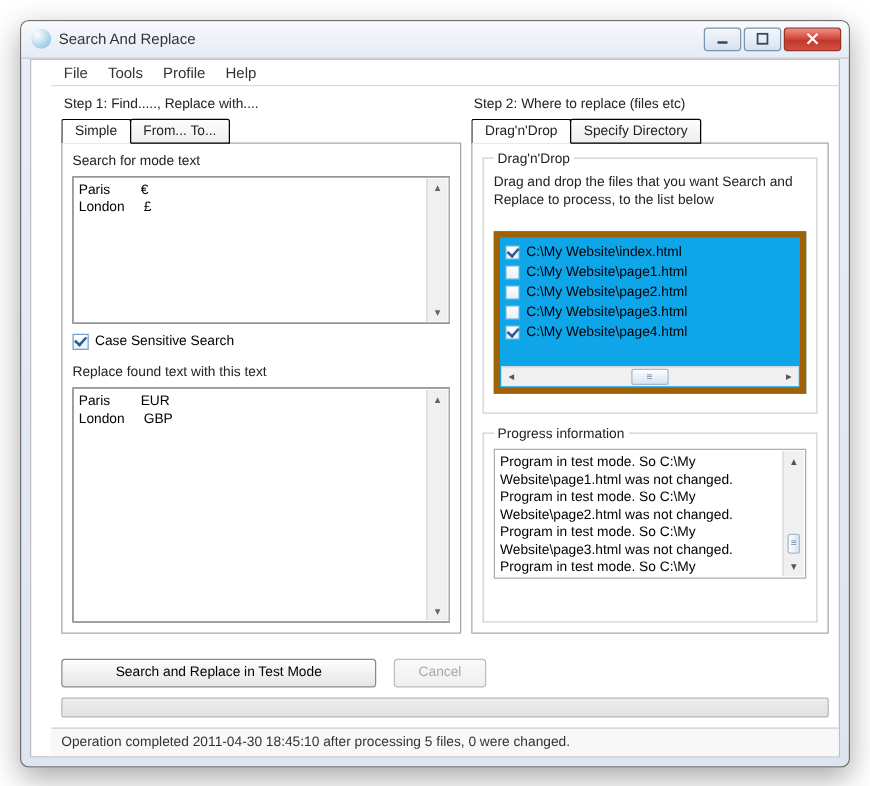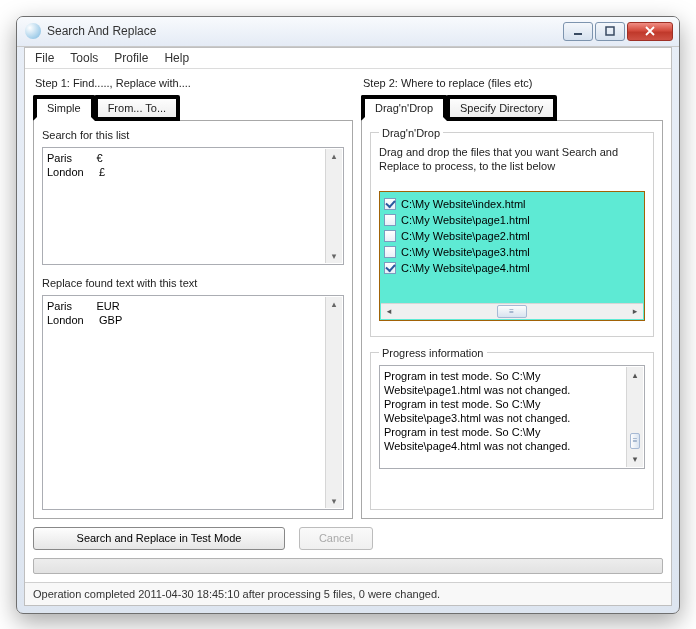--- a/index.html
+++ b/index.html
@@ -58,20 +58,21 @@
     color: #fff;
   }
   .winbtn svg { display: block; }
   .client {
     flex: 1;
     background: #fff;
     margin: 0 7px 7px 7px;
     border: 1px solid #bfbfbf;
     display: flex;
     flex-direction: column;
+    padding-left: 16px;
   }
   .menubar {
     height: 21px;
     display: flex;
     align-items: center;
     gap: 16px;
     padding: 0 10px;
     border-bottom: 1px solid #dcdcdc;
     font-size: 12px;
     color: #333;
@@ -81,21 +82,21 @@
     flex: 1;
     display: flex;
     gap: 8px;
     padding: 6px 8px 0 8px;
   }
   .col { flex: 1; display: flex; flex-direction: column; }
   .step-label { font-size: 11px; color: #222; margin: 2px 0 3px 2px; height: 14px; }
   .tabs { display: flex; position: relative; top: 1px; z-index: 2; }
   .tab {
     padding: 3px 10px;
-    border: 4px solid #000000;
+    border: 1px solid #000000;
     background: linear-gradient(#fdfdfd, #eee);
     font-size: 11px;
     color: #222;
     margin-right: -1px;
     border-top-left-radius: 2px;
     border-top-right-radius: 2px;
   }
   .tab.active {
     background: #fff;
     border-bottom-color: #fff;
@@ -153,22 +154,22 @@
     margin-top: -2px;
   }
   fieldset.fs {
     border: 1px solid #d0d0d0;
     padding: 6px 8px 8px 8px;
     margin: 0;
   }
   fieldset.fs legend { font-size: 11px; color: #222; padding: 0 3px; }
   .instr { font-size: 11px; color: #222; line-height: 14px; margin-bottom: 18px; }
   .filelist {
-    border: 1px solid #a16207;
-    background: #5eead4;
+    border: 5px solid #a16207;
+    background: #0ea5e9;
     height: 130px;
     padding: 4px 4px;
     position: relative;
     margin-top: 12px;
   }
   .file-row { display: flex; align-items: center; gap: 5px; height: 16px; font-size: 11px; }
   .file-row .checkbox { width: 12px; height: 12px; }
   .hscroll {
     position: absolute; left:1px; right:1px; bottom:1px; height: 16px;
     background: #f0f0f0; border-top: 1px solid #d6d6d6;
@@ -210,21 +211,21 @@
     background: linear-gradient(90deg,#fdfdfd,#d8e3f0);
     border: 1px solid #a6b9d4;
     border-radius: 2px;
     margin-top: auto; margin-bottom: 2px;
     display:flex; align-items:center; justify-content:center;
     color:#6b87ad; font-size:8px;
   }
   .bottom {
     padding: 8px;
   }
-  .btn-row { display: flex; gap: 14px; margin-bottom: 8px; }
+  .btn-row { display: flex; gap: 14px; margin-bottom: 8px; margin-top: 12px; }
   .btn {
     height: 23px;
     border: 1px solid #888;
     background: linear-gradient(#fdfdfd,#e6e6e6);
     font-size: 11px;
     display: flex; align-items: center; justify-content: center;
     border-radius: 3px;
   }
   .btn.primary { width: 252px; }
   .btn.secondary { width: 74px; color: #a9a9a9; border-color: #bcbcbc; background: linear-gradient(#fafafa,#efefef); }
@@ -274,26 +275,30 @@
 
     <div class="content">
 
       <div class="col" style="flex:0 0 320px">
         <div class="step-label">Step 1: Find....., Replace with....</div>
         <div class="tabs">
           <div class="tab active">Simple</div>
           <div class="tab">From... To...</div>
         </div>
         <div class="panel">
-          <div class="group-label">Search for this list</div>
+          <div class="group-label">Search for mode text</div>
           <div class="textarea-wrap fake-scroll" style="height:118px">
             <textarea class="textarea" style="">Paris        €
 London     £</textarea>
             <div class="sarrow" style="top:2px">▴</div>
             <div class="sarrow" style="bottom:2px">▾</div>
+          </div>
+          <div class="check-row">
+            <div class="checkbox checked"></div>
+            <span>Case Sensitive Search</span>
           </div>
 
           <div class="group-label" style="margin-top:6px">Replace found text with this text</div>
           <div class="textarea-wrap fake-scroll" style="flex:1; min-height:180px">
             <textarea class="textarea" style="">Paris        EUR
 London     GBP</textarea>
             <div class="sarrow" style="top:2px">▴</div>
             <div class="sarrow" style="bottom:2px">▾</div>
           </div>
         </div>
@@ -342,20 +347,21 @@
                   <div class="harrow">▸</div>
                 </div>
               </div>
             </fieldset>
 
             <fieldset class="fs" style="flex:1">
               <legend>Progress information</legend>
               <div class="progress-box">
                 <div id="progress-lines" style="padding-right:18px">
                     <div>Program in test mode. So C:\My Website\page1.html was not changed.</div>
+                    <div>Program in test mode. So C:\My Website\page2.html was not changed.</div>
                     <div>Program in test mode. So C:\My Website\page3.html was not changed.</div>
                     <div>Program in test mode. So C:\My Website\page4.html was not changed.</div>
                   </div>
                 <div class="vscroll">
                   <div class="varrow">▴</div>
                   <div class="vspace">
                       <div class="vthumb">≡</div>
                     </div>
                   <div class="varrow">▾</div>
                 </div>

